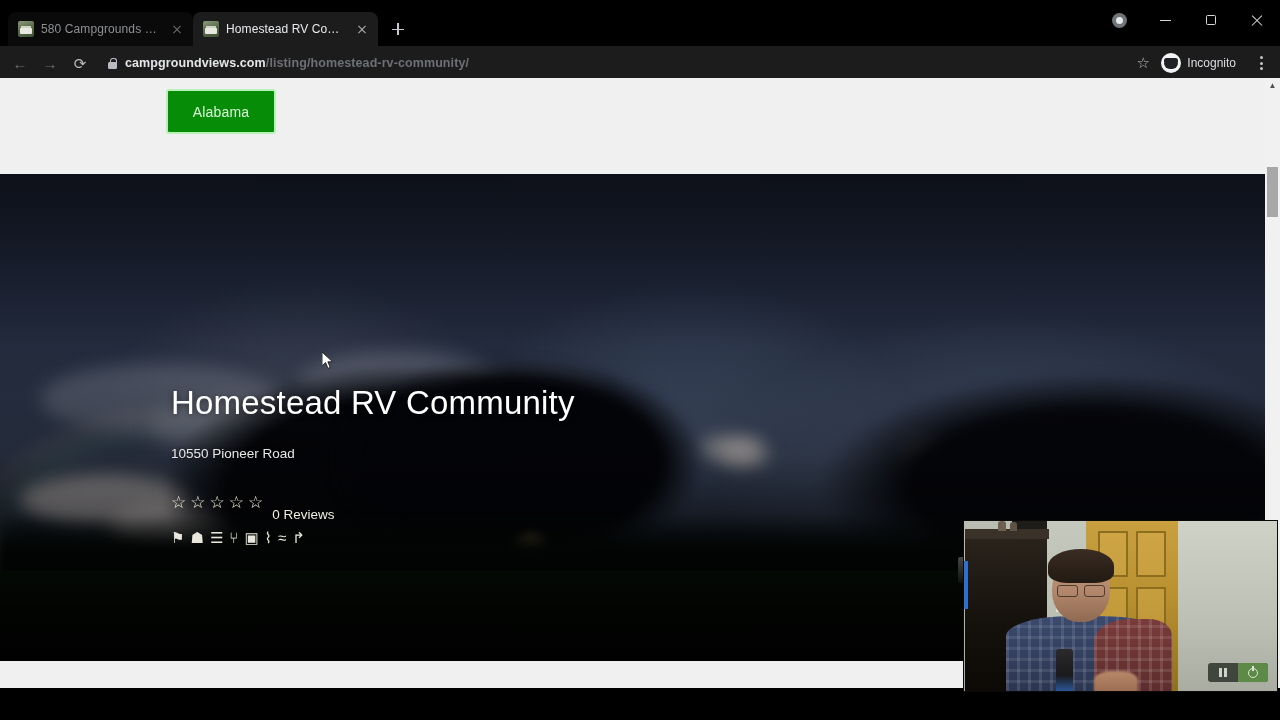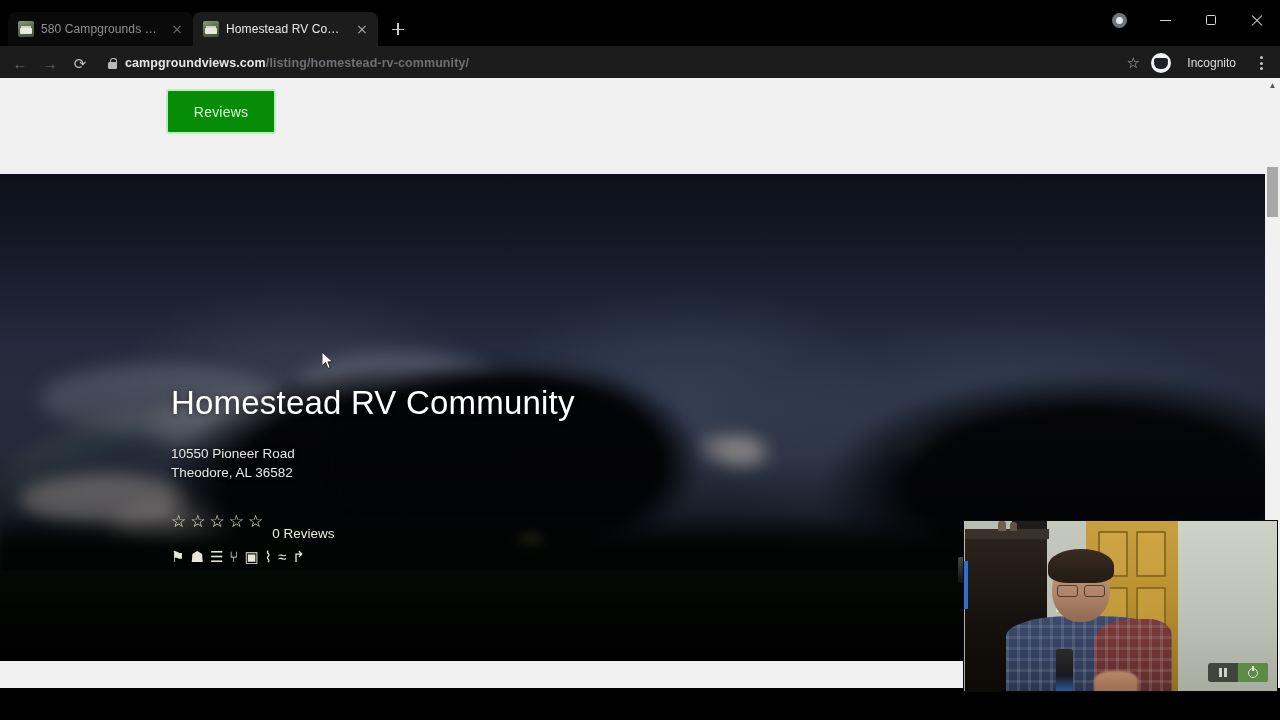--- a/index.html
+++ b/index.html
@@ -125,21 +125,21 @@
     font-size: 12.5px; color: #6d7074; white-space: nowrap;
     overflow: hidden; text-overflow: ellipsis; letter-spacing: .1px;
   }
   .url .host { color: #e4e6e8; }
   .star-bm {
     width: 26px; height: 26px; flex: none; color:#b7bbbf;
     display:flex; align-items:center; justify-content:center;
     font-size: 15px; cursor:pointer;
   }
   .incognito-chip {
-    height: 26px; display: flex; align-items: center; gap: 16px;
+    height: 26px; display: flex; align-items: center; gap: 6px;
     padding: 0 10px 0 3px; border-radius: 13px; flex: none;
     cursor: pointer;
   }
   .incog-av {
     width: 20px; height: 20px; border-radius: 50%;
     background: #f1f3f4; position: relative; flex:none;
   }
   .incog-av::before {
     content:""; position:absolute; left:3px; top:5px; width:14px; height:5px;
     background:#202124; border-radius: 2.5px 2.5px 1px 1px;
@@ -502,21 +502,21 @@
     <div class="kebab">
         <i></i>
         <i></i>
         <i></i>
       </div>
   </div>
 
   <div class="viewport">
 
     <div class="form-strip">
-      <div class="submit-btn">Reviews</div>
+      <div class="submit-btn">Alabama</div>
     </div>
 
     <div class="hero">
       <div class="hero-sky"></div>
       <div class="arc"></div>
 
       <div class="cl d" style="left:40px;  top:190px; width:240px; height:70px;"></div>
       <div class="cl d" style="left:150px; top:225px; width:200px; height:58px;"></div>
       <div class="cl b" style="left:20px;  top:300px; width:170px; height:52px;"></div>
       <div class="cl b" style="left:110px; top:330px; width:130px; height:44px;"></div>
@@ -553,21 +553,20 @@
       <div class="rv" style="left:1136px; width:84px; height:22px; bottom:80px;"></div>
       <div class="rv dk" style="left:1224px; width:52px; height:18px; bottom:80px;"></div>
 
       <div class="hero-scrim"></div>
 
       <div class="hero-content">
         <div class="listing-title">Homestead RV Community</div>
 
         <div class="addr">
           <div>10550 Pioneer Road</div>
-          <div>Theodore, AL 36582</div>
         </div>
 
 
         <div class="rating-row">
           <div class="stars">
             <span class="star">☆</span>
             <span class="star">☆</span>
             <span class="star">☆</span>
             <span class="star">☆</span>
             <span class="star">☆</span>

